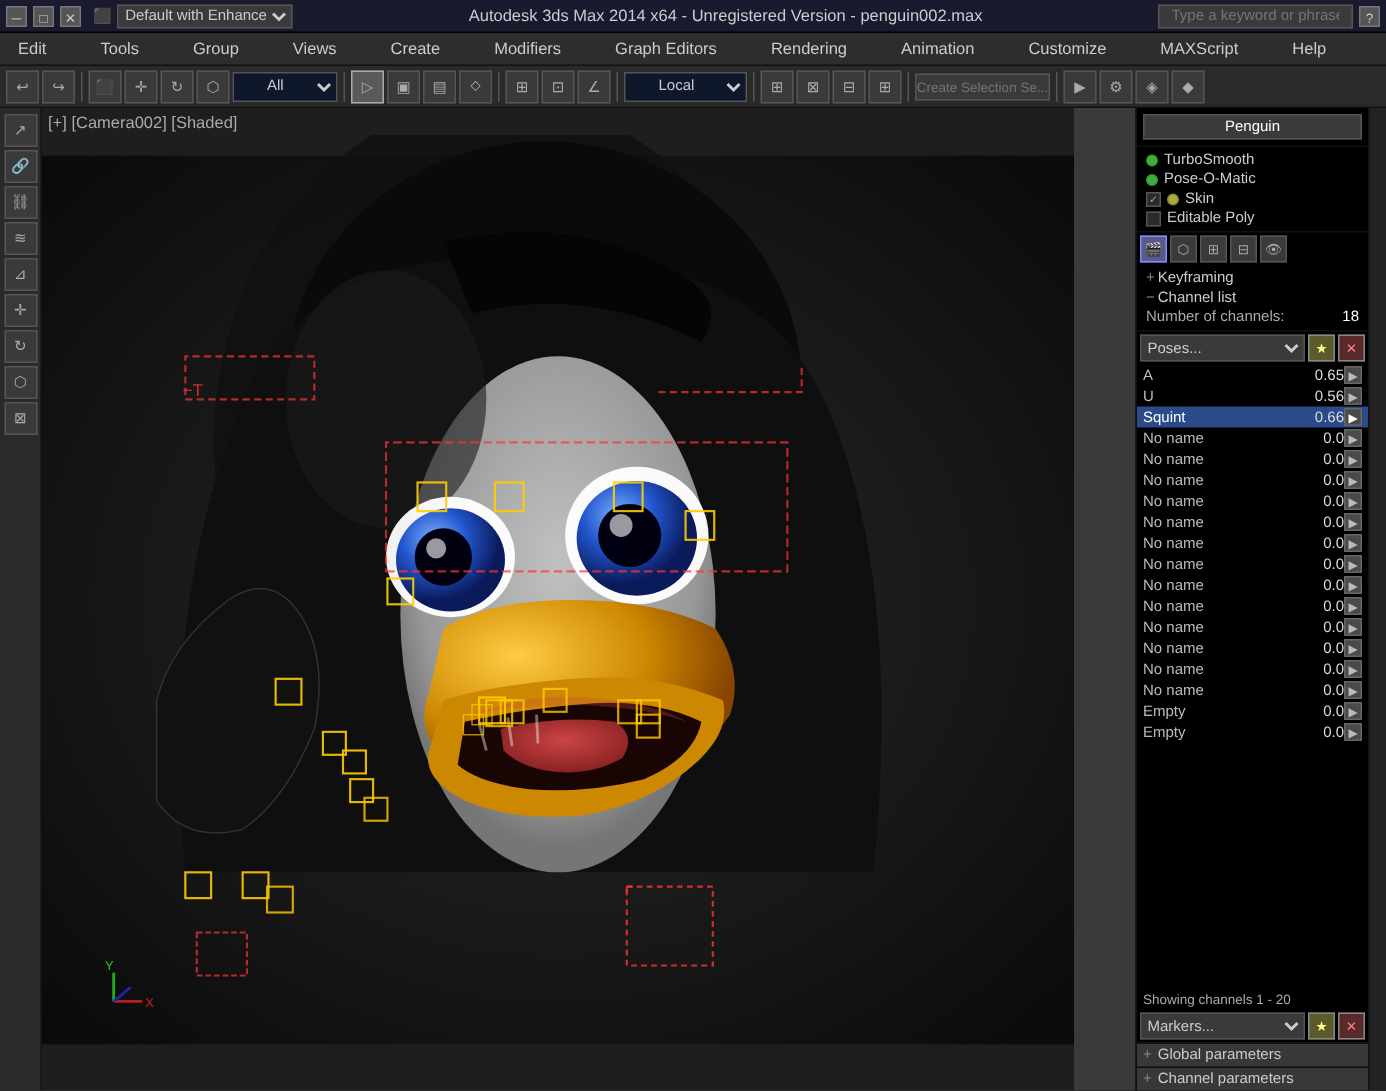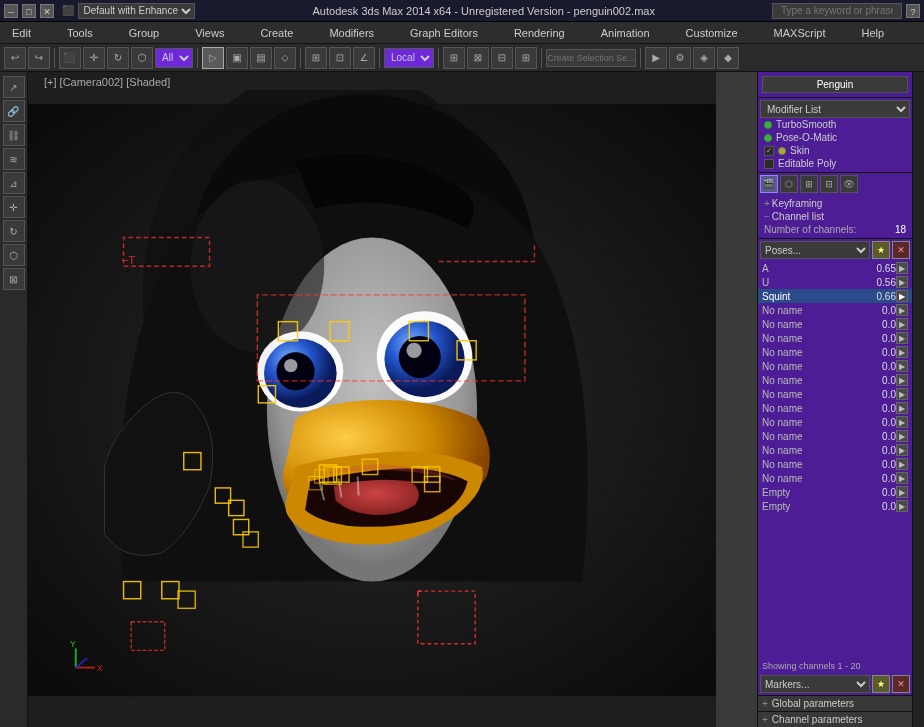--- a/index.html
+++ b/index.html
@@ -55,21 +55,21 @@
       width: 22px; height: 22px;
       background: #3a3a3a;
       border: 1px solid #555;
       display: flex; align-items: center; justify-content: center;
       cursor: pointer;
       font-size: 10px; color: #aaa;
     }
     .tool-btn.active { background: #5a5a5a; border-color: #aaa; }
     .tool-separator { width: 1px; height: 20px; background: #555; margin: 0 2px; }
     .tool-select {
-      height: 20px; background: #6d28d9; border: 1px solid #555; color: #ccc; font-size: 10px; padding: 0 2px;
+      height: 20px; background: #0f172a; border: 1px solid #555; color: #ccc; font-size: 10px; padding: 0 18px;
     }
 
     
     #main {
       display: flex;
       height: calc(727px - 22px - 22px - 28px);
     }
 
     
     #left-sidebar {
@@ -91,29 +91,29 @@
 
     
     #viewport {
       flex: 1;
       background: #1e1e1e;
       position: relative;
       overflow: hidden;
     }
     #viewport-label {
       position: absolute;
-      top: 4px; left: 16px;
+      top: 4px; left: 4px;
       color: #aaa; font-size: 11px;
       z-index: 10;
     }
 
     
     #right-panel {
       width: 155px;
-      background: #4c1d95;
+      background: #000000;
       border-left: 1px solid #111;
       display: flex;
       flex-direction: column;
       font-size: 10px;
       margin-left: 41px;
     }
     .rp-section {
       border-bottom: 1px solid #111;
       padding: 2px;
     }
@@ -492,23 +492,20 @@
     </div>
   </div>
 
   <div id="right-panel">
 
     <div class="rp-section">
       <div class="rp-object-name">Penguin</div>
     </div>
 
     <div class="rp-section">
-      <select class="rp-dropdown">
-        <option>Modifier List</option>
-      </select>
       <div class="modifier-item">
         <div class="modifier-light"></div>
         <span>TurboSmooth</span>
       </div>
       <div class="modifier-item">
         <div class="modifier-light"></div>
         <span>Pose-O-Matic</span>
       </div>
       <div class="modifier-item">
         <div class="modifier-check">✓</div>

